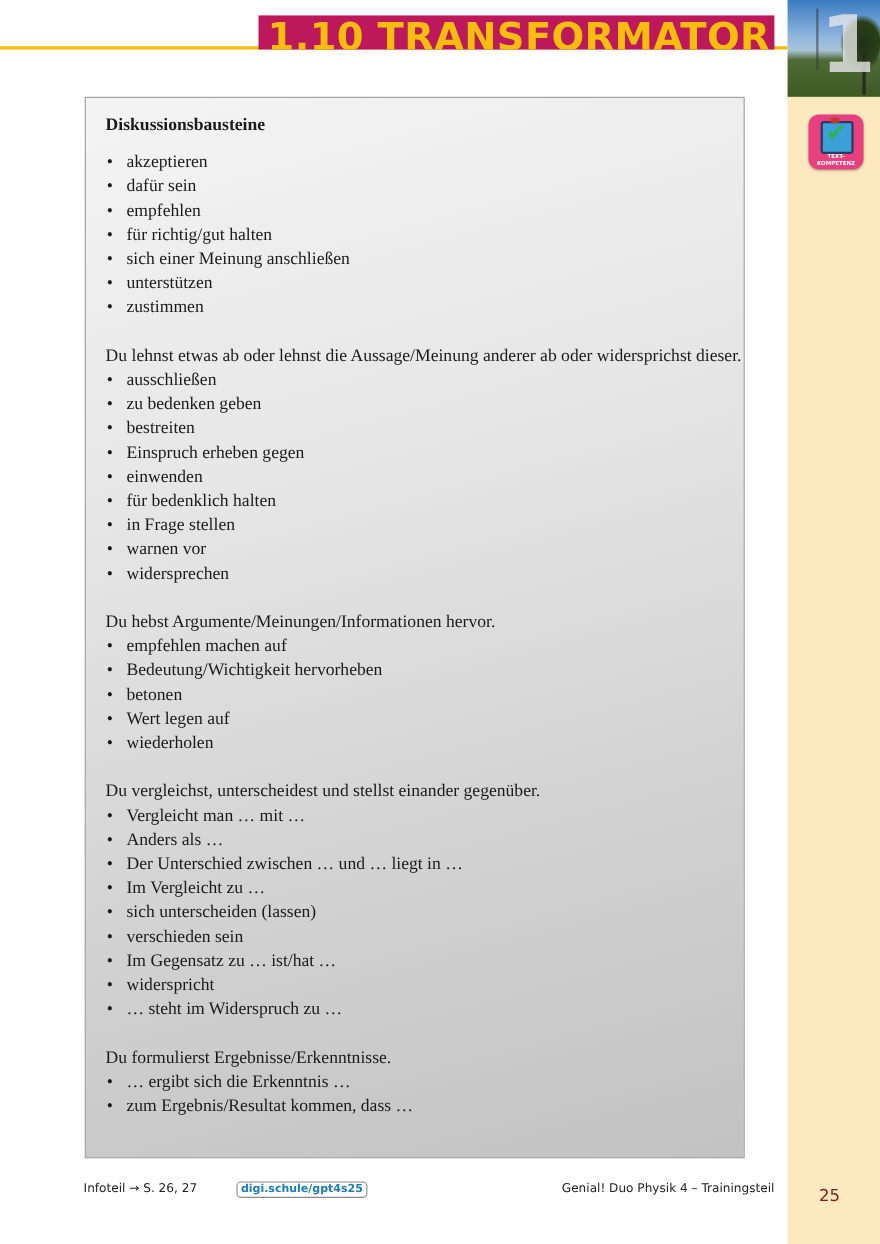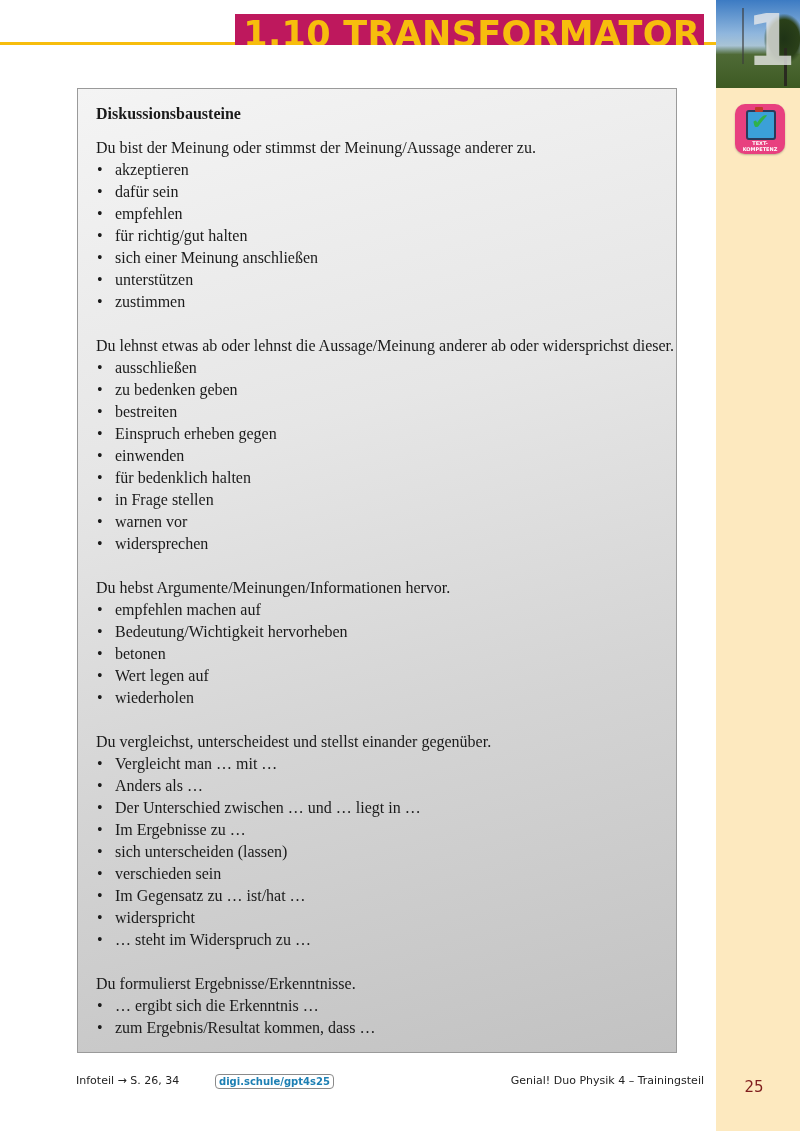--- a/index.html
+++ b/index.html
@@ -117,21 +117,20 @@
   <div class="clip"></div>
   <div class="check">✔</div>
   <div class="badge-label">TEXT-
 KOMPETENZ</div>
 </div>
 
 <div class="info-box">
   <div class="box-title">Diskussionsbausteine</div>
 
   <div class="group">
-    <p class="group-intro">Du bist der Meinung oder stimmst der Meinung/Aussage anderer zu.</p>
     <ul class="items">
       <li><span class="bullet">•</span><span>akzeptieren</span></li>
       <li><span class="bullet">•</span><span>dafür sein</span></li>
       <li><span class="bullet">•</span><span>empfehlen</span></li>
       <li><span class="bullet">•</span><span>für richtig/gut halten</span></li>
       <li><span class="bullet">•</span><span>sich einer Meinung anschließen</span></li>
       <li><span class="bullet">•</span><span>unterstützen</span></li>
       <li><span class="bullet">•</span><span>zustimmen</span></li>
     </ul>
   </div>
@@ -161,34 +160,34 @@
       <li><span class="bullet">•</span><span>wiederholen</span></li>
     </ul>
   </div>
 
   <div class="group">
     <p class="group-intro">Du vergleichst, unterscheidest und stellst einander gegenüber.</p>
     <ul class="items">
       <li><span class="bullet">•</span><span>Vergleicht man … mit …</span></li>
       <li><span class="bullet">•</span><span>Anders als …</span></li>
       <li><span class="bullet">•</span><span>Der Unterschied zwischen … und … liegt in …</span></li>
-      <li><span class="bullet">•</span><span>Im Ergebnisse zu …</span></li>
+      <li><span class="bullet">•</span><span>Im Vergleicht zu …</span></li>
       <li><span class="bullet">•</span><span>sich unterscheiden (lassen)</span></li>
       <li><span class="bullet">•</span><span>verschieden sein</span></li>
       <li><span class="bullet">•</span><span>Im Gegensatz zu … ist/hat …</span></li>
       <li><span class="bullet">•</span><span>widerspricht</span></li>
       <li><span class="bullet">•</span><span>… steht im Widerspruch zu …</span></li>
     </ul>
   </div>
 
   <div class="group">
     <p class="group-intro">Du formulierst Ergebnisse/Erkenntnisse.</p>
     <ul class="items">
       <li><span class="bullet">•</span><span>… ergibt sich die Erkenntnis …</span></li>
       <li><span class="bullet">•</span><span>zum Ergebnis/Resultat kommen, dass …</span></li>
     </ul>
   </div>
 </div>
 
-<div class="footer-left">Infoteil → S. 26, 34</div>
+<div class="footer-left">Infoteil → S. 26, 27</div>
 <a class="footer-link">digi.schule/gpt4s25</a>
 <div class="footer-right">Genial! Duo Physik 4 – Trainingsteil</div>
 <div class="page-number">25</div>
 
 </body></html>

